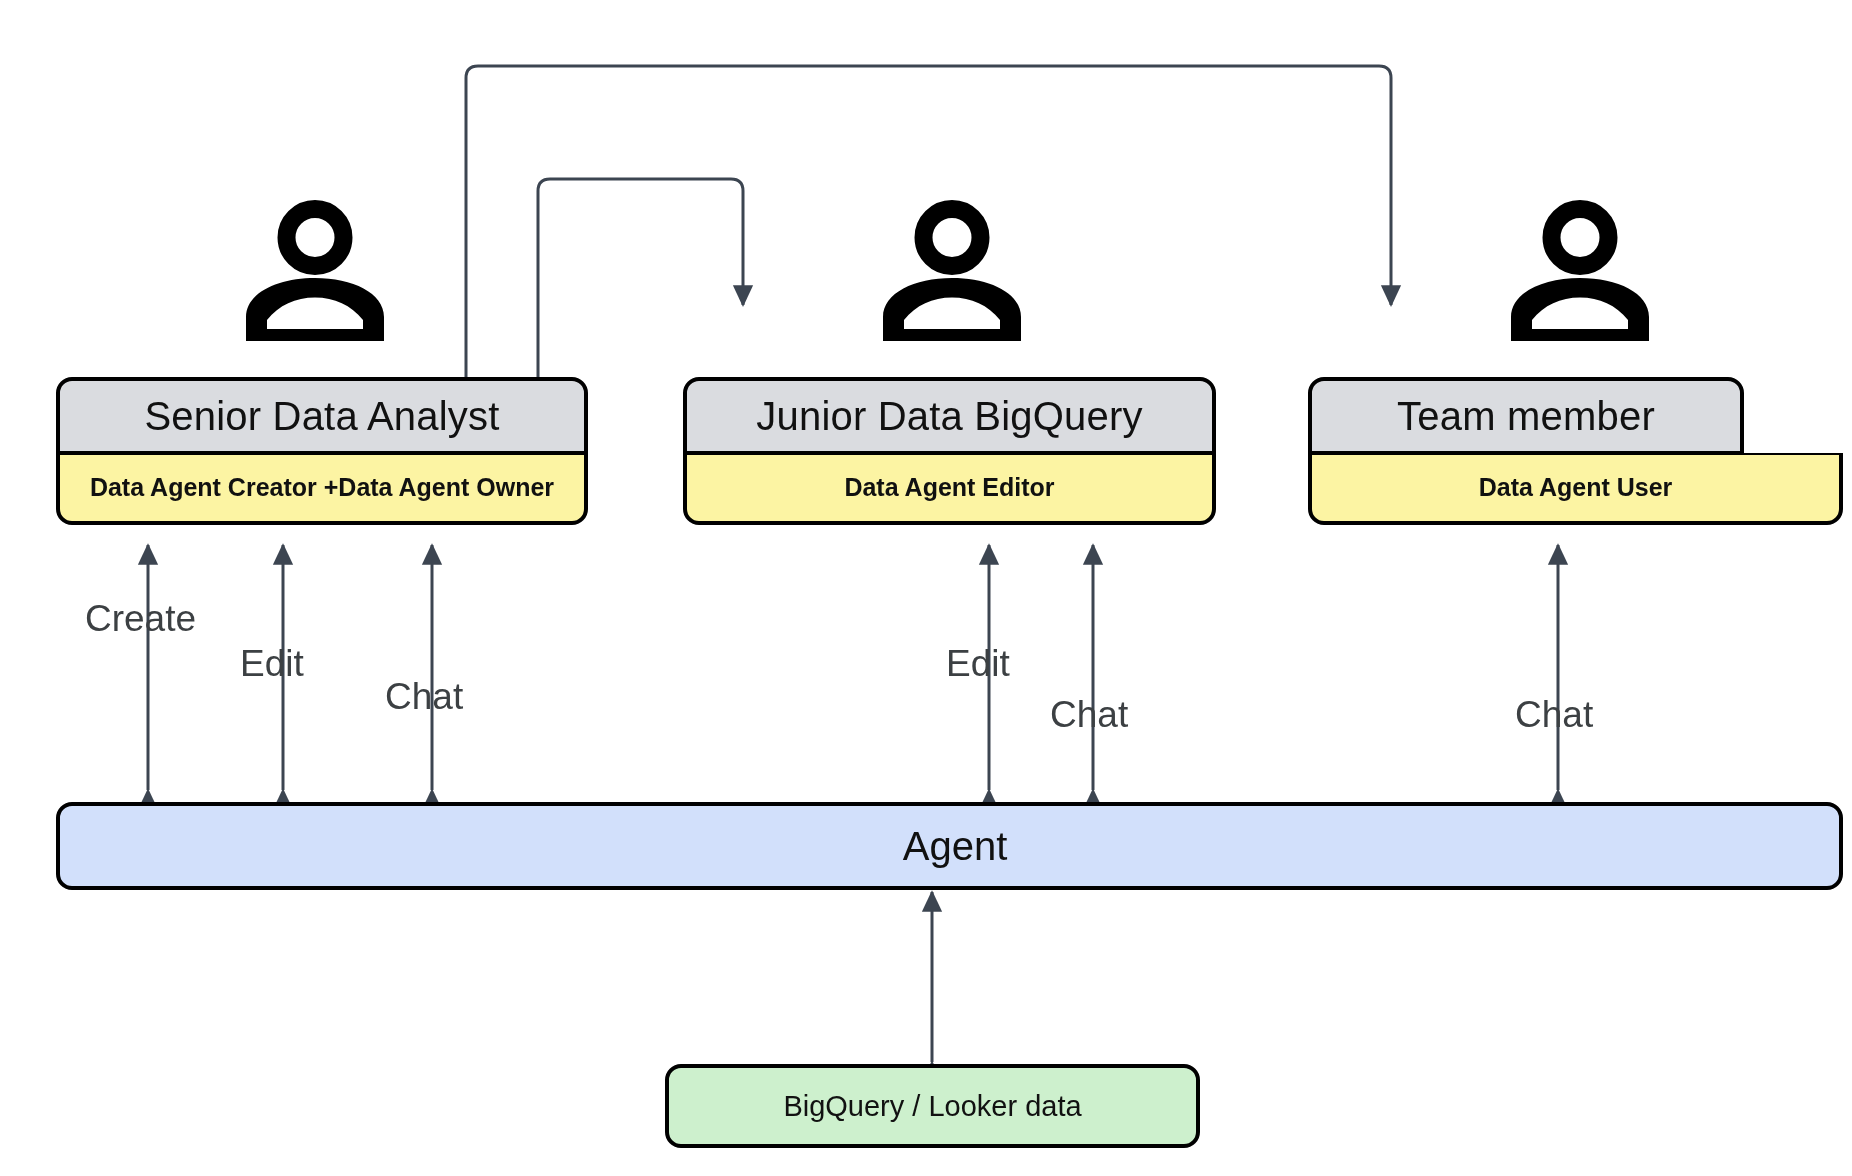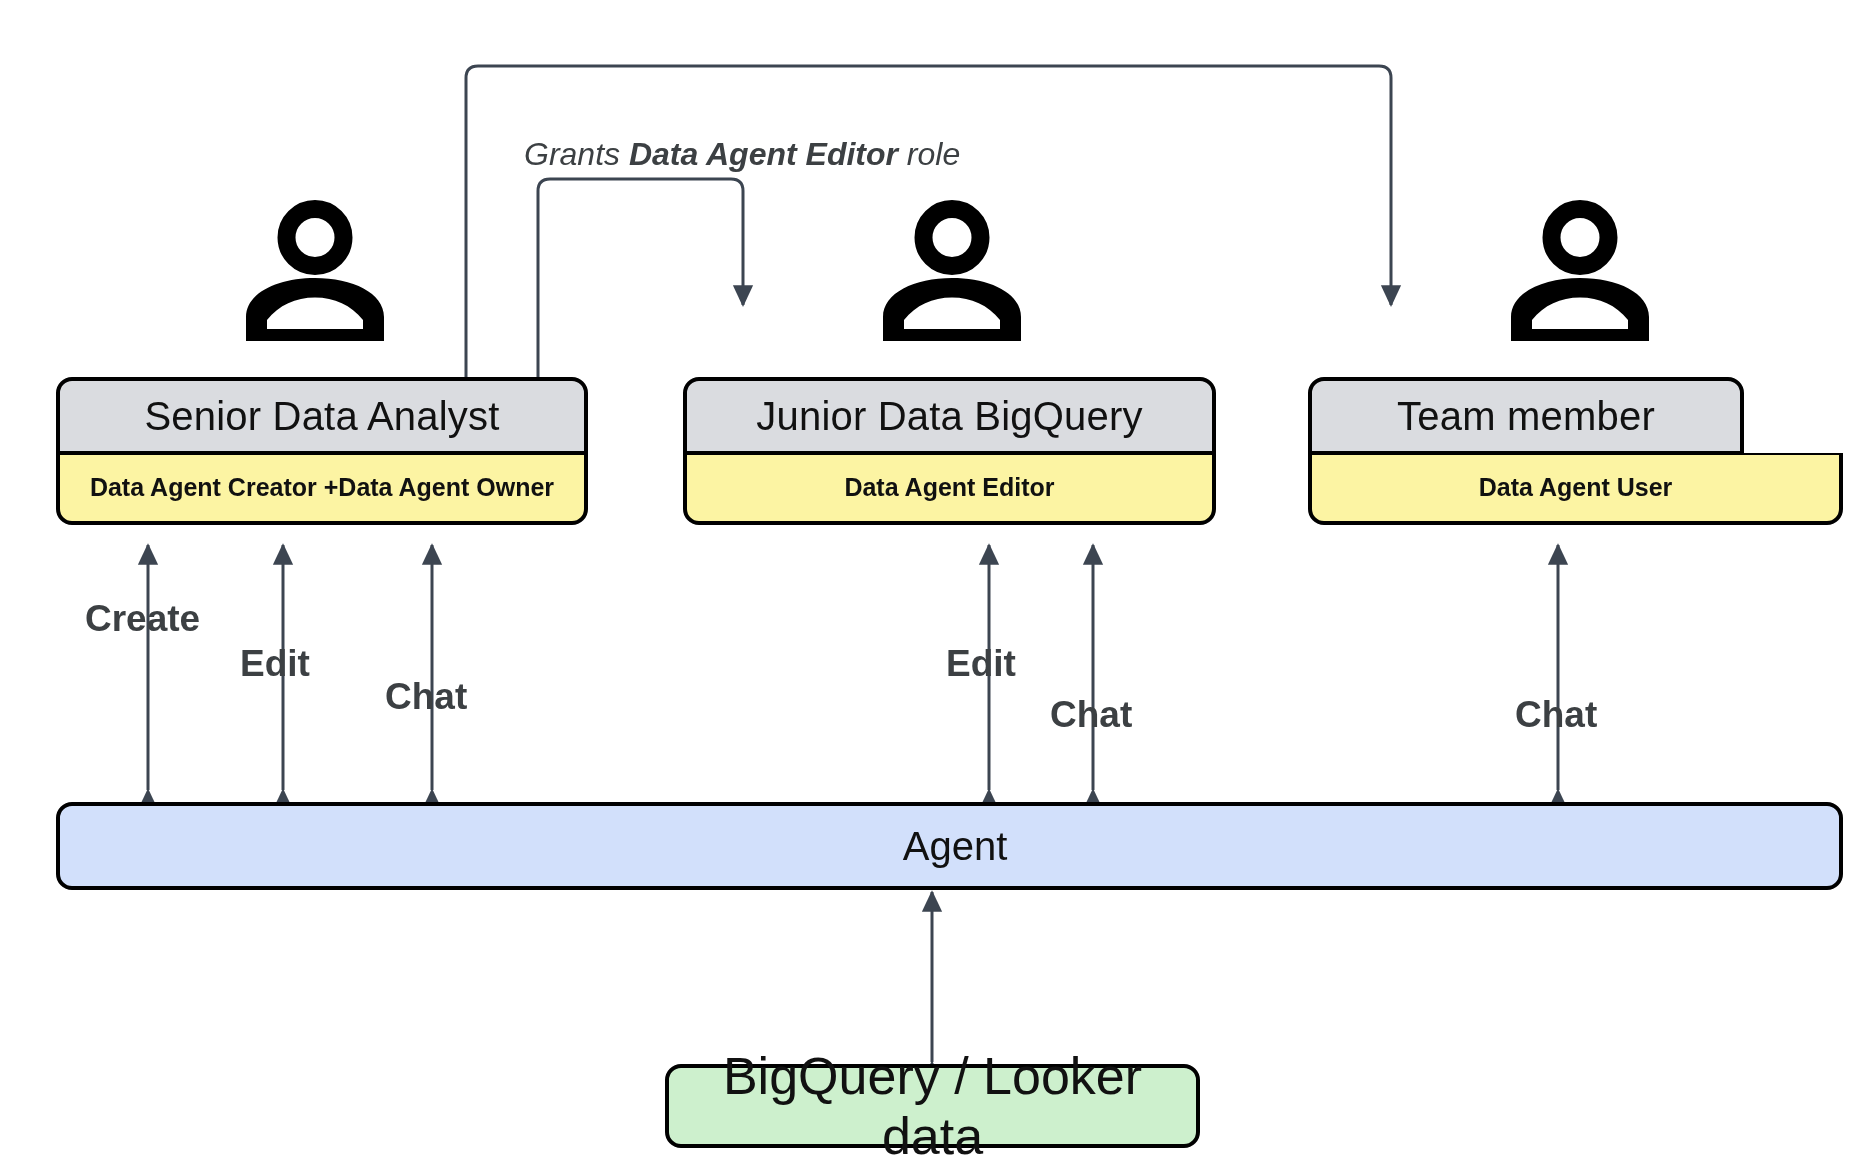--- a/index.html
+++ b/index.html
@@ -53,38 +53,37 @@
     line-height: 1.18;
   }
   .agent-box {
     background: #d2e0fb;
     border-radius: 16px;
     font-size: 40px;
   }
   .data-box {
     background: #cdf0cd;
     border-radius: 16px;
-    font-size: 52px;
+    font-size: 29px;
   }
 
   
   .person-icon {
     position: absolute;
     width: 150px;
     height: 140px;
   }
 
   
   .edge-label {
     position: absolute;
     color: #3c4043;
     font-size: 37px;
     white-space: nowrap;
     line-height: 1;
-    font-weight: bold;
   }
   .grant-label {
     position: absolute;
     color: #3c4043;
     font-size: 32px;
     font-style: italic;
     white-space: nowrap;
     line-height: 1;
   }
   .grant-label b {
@@ -159,23 +158,20 @@
 
   <div class="person-icon" style="left:1505px; top:200px;">
     <svg viewBox="0 0 100 94" xmlns="http://www.w3.org/2000/svg">
       <circle cx="50" cy="25" r="19" fill="none" stroke="#000" stroke-width="12"></circle>
       <path d="M 4 94 L 4 78 C 4 62 25 52 50 52 C 75 52 96 62 96 78 L 96 94 Z
                M 18 86 L 18 80 C 26 70 37 65 50 65 C 63 65 74 70 82 80 L 82 86 Z" fill="#000" fill-rule="evenodd"></path>
     </svg>
   </div>
 
 
-  <div class="grant-label" style="left:524px; top:138px;">
-    <span>Grants </span><b>Data Agent Editor</b><span> role</span>
-  </div>
 
   <div class="box role-head" style="left:56px; top:377px; width:532px; height:76px;">
     <span>Senior Data Analyst</span>
   </div>
   <div class="box role-perm" style="left:56px; top:453px; width:532px; height:72px; flex-direction:row;">
     <span>Data Agent Creator +</span>
     <span>Data Agent Owner</span>
   </div>
 
   <div class="box role-head" style="left:683px; top:377px; width:533px; height:76px;">

